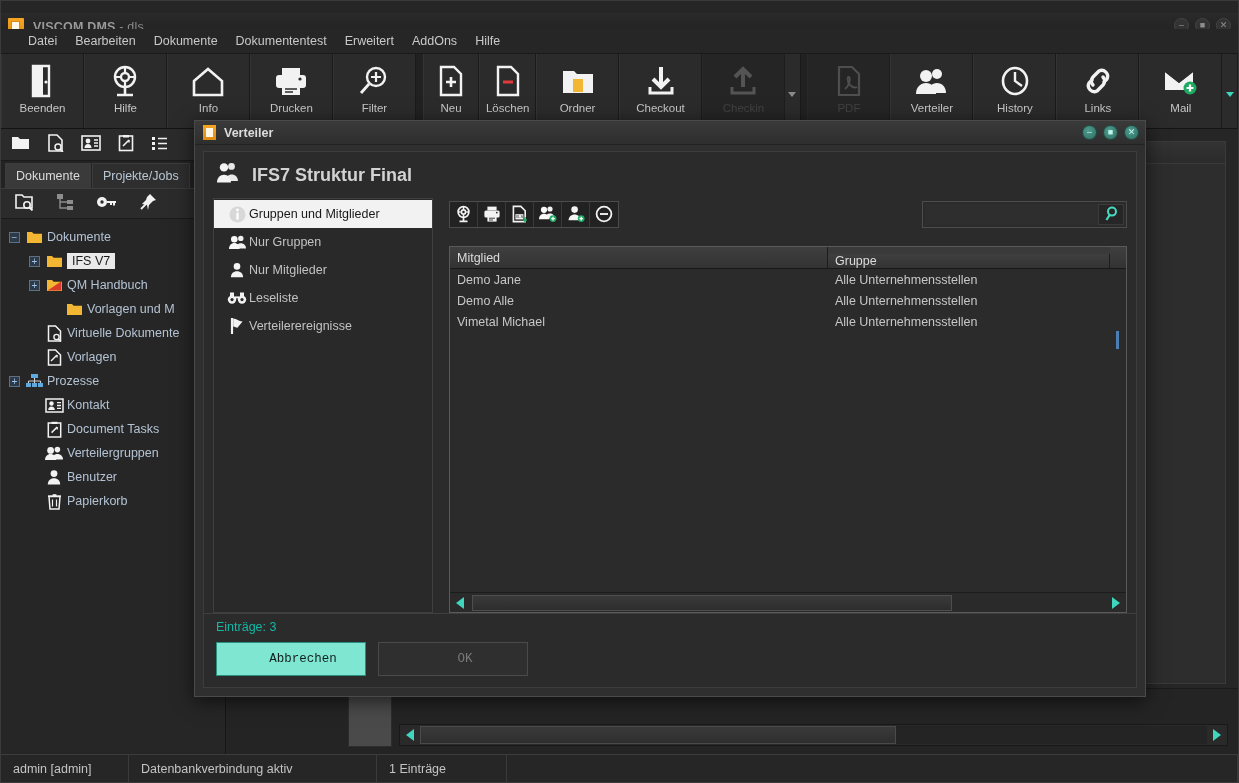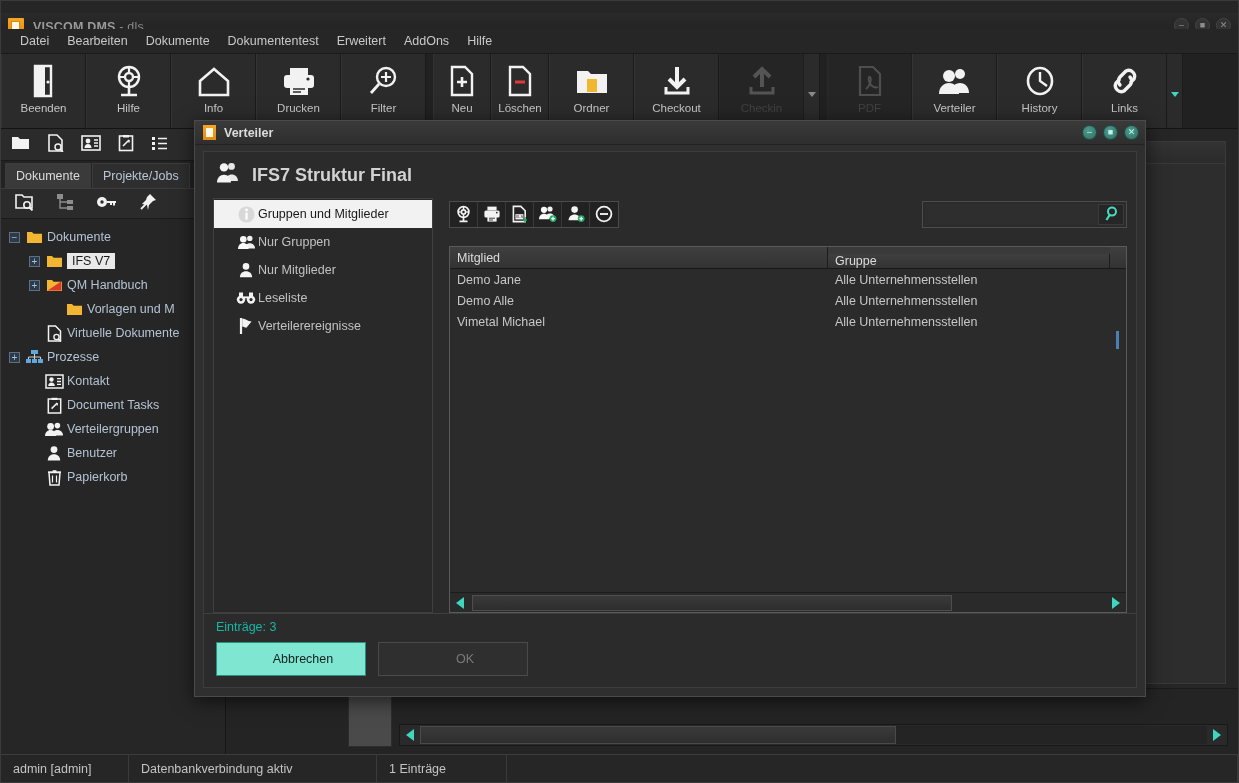--- a/index.html
+++ b/index.html
@@ -54,21 +54,21 @@
     background: #333; border: 1px solid #444;
     color: #8e8e8e; font-size: 9px; line-height: 13px;
     text-align: center;
   }
 
   
   .menubar {
     position: absolute; left: 0; top: 28px; right: 0; height: 25px;
     background: #262626;
     border-bottom: 1px solid #1a1a1a;
-    display: flex; align-items: center; padding-left: 10px;
+    display: flex; align-items: center; padding-left: 18px;
   }
   .menu-item {
     font-size: 12.5px; color: #c9c9c9;
     padding: 3px 9px; cursor: default;
   }
 
   
   .ribbon {
     position: absolute; left: 0; top: 53px; right: 0; height: 75px;
     background: #212121;
@@ -261,21 +261,21 @@
     position: absolute; left: 0; top: 46px; right: 0; bottom: 74px;
     display: flex;
   }
   .nav {
     width: 220px; margin: 0 0 0 9px;
     background: #292929; border: 1px solid #3f3f3f;
     padding-top: 1px;
   }
   .nav-item {
     height: 28px; display: flex; align-items: center;
-    font-size: 12.5px; color: #c2c2c2; padding-left: 20px;
+    font-size: 12.5px; color: #c2c2c2; padding-left: 11px;
     cursor: default;
   }
   .nav-item .nico { width: 24px; display: flex; justify-content: center; flex: 0 0 auto; }
   .nav-item.active { background: #f2f2f2; color: #181818; }
 
   
   .pane {
     flex: 1; margin: 0 9px 0 16px;
     display: flex; flex-direction: column; gap: 12px;
   }
@@ -361,21 +361,21 @@
     background: #2b2b2b;
   }
   .entries {
     font-size: 12.5px; color: #14b8a6;
     padding: 6px 0 0 12px;
   }
   .btn-row { display: flex; gap: 12px; padding: 8px 0 0 12px; }
   .btn {
     width: 150px; height: 34px;
     display: flex; align-items: center; justify-content: center;
-    font-size: 12.5px; font-family: Liberation Sans, sans-serif;
+    font-size: 12.5px; font-family: Liberation Mono, monospace;
     border: 1px solid #2a8f7e;
     background: #7fe6d2; color: #12201d;
     cursor: default;
     padding-left: 24px;
   }
   .btn.secondary {
     background: #2f2f2f; border: 1px solid #4a4a4a; color: #7a7a7a;
   }
 </style>
 </head>
@@ -544,20 +544,32 @@
     </div>
     <div class="rb-btn">
       <div class="rb-ico">
         <svg width="34" height="32" viewBox="0 0 34 32">
             <path d="M12 20a6 6 0 010-8l6-6a6 6 0 018 8l-3 3" stroke="#f2f2f2" stroke-width="3.4" fill="none" stroke-linecap="round"></path>
             <path d="M22 12a6 6 0 010 8l-6 6a6 6 0 01-8-8l3-3" stroke="#f2f2f2" stroke-width="3.4" fill="none" stroke-linecap="round"></path>
           </svg>
       </div>
       <div class="rb-lbl">Links</div>
     </div>
+    <div class="rb-btn">
+      <div class="rb-ico">
+        <svg width="36" height="32" viewBox="0 0 36 32">
+            <path d="M2 7h28v18H2z" fill="#f2f2f2"></path>
+            <path d="M2 7l14 11L30 7" fill="#2b2b2b"></path>
+            <path d="M2 7h28L16 18z" fill="#2b2b2b"></path>
+            <circle cx="27" cy="23" r="6.5" fill="#1faa62"></circle>
+            <path d="M27 19.5v7M23.5 23h7" stroke="#fff" stroke-width="2.2"></path>
+          </svg>
+      </div>
+      <div class="rb-lbl">Mail</div>
+    </div>
     <div class="rb-drop">
       <div class="caret"></div>
     </div>
   </div>
 
   <div class="sidebar">
 
     <div class="side-toolbar">
       <span class="ti">
         <svg width="19" height="16" viewBox="0 0 19 16">
@@ -681,20 +693,31 @@
         <span class="tico">
           <svg width="15" height="17" viewBox="0 0 15 17">
               <path d="M1.5 1h7l5 5v10h-12z" fill="none" stroke="#f2f2f2" stroke-width="1.5"></path>
               <circle cx="9.5" cy="12" r="2.6" fill="none" stroke="#f2f2f2" stroke-width="1.4"></circle>
               <path d="M11.4 14l2.4 2.4" stroke="#f2f2f2" stroke-width="1.5"></path>
             </svg>
         </span>
         <span class="tlbl">Virtuelle Dokumente</span>
       </div>
 
+      <div class="trow indent2">
+        <span class="exp empty"></span>
+        <span class="tico">
+          <svg width="15" height="17" viewBox="0 0 15 17">
+              <path d="M1.5 1h7l5 5v10h-12z" fill="none" stroke="#f2f2f2" stroke-width="1.5"></path>
+              <path d="M4 12l6-6" stroke="#f2f2f2" stroke-width="1.5"></path>
+              <path d="M10 6v2.5" stroke="#f2f2f2" stroke-width="1.4"></path>
+            </svg>
+        </span>
+        <span class="tlbl">Vorlagen</span>
+      </div>
 
       <div class="trow indent1">
         <span class="exp">+</span>
         <span class="tico">
           <svg width="19" height="16" viewBox="0 0 19 16">
               <rect x="6" y="1" width="7" height="4" fill="#5fa8dd"></rect>
               <rect x="1" y="10" width="5" height="4" fill="#5fa8dd"></rect>
               <rect x="7" y="10" width="5" height="4" fill="#5fa8dd"></rect>
               <rect x="13" y="10" width="5" height="4" fill="#5fa8dd"></rect>
               <path d="M9.5 5v3M3.5 8h12M3.5 8v2M9.5 8v2M15.5 8v2" stroke="#cfcfcf" stroke-width="1.1" fill="none"></path>

